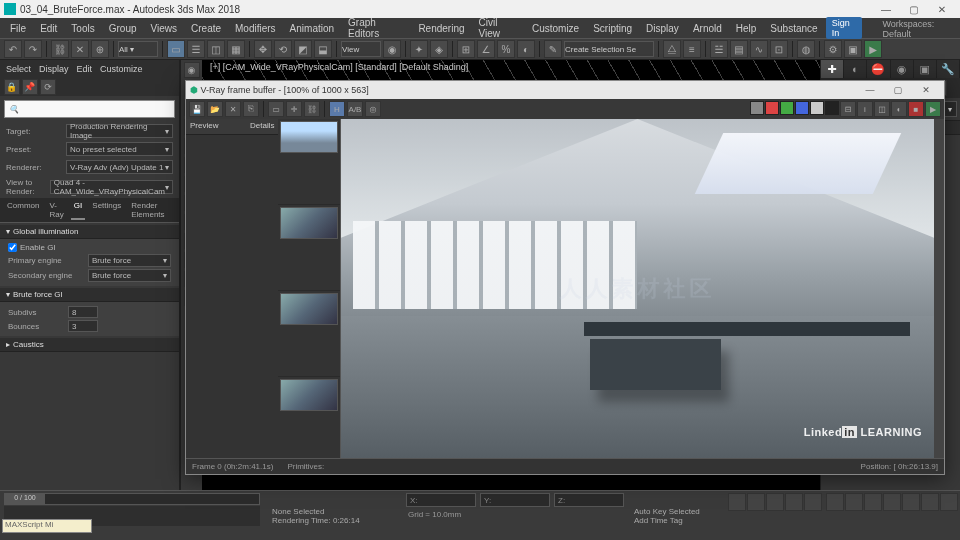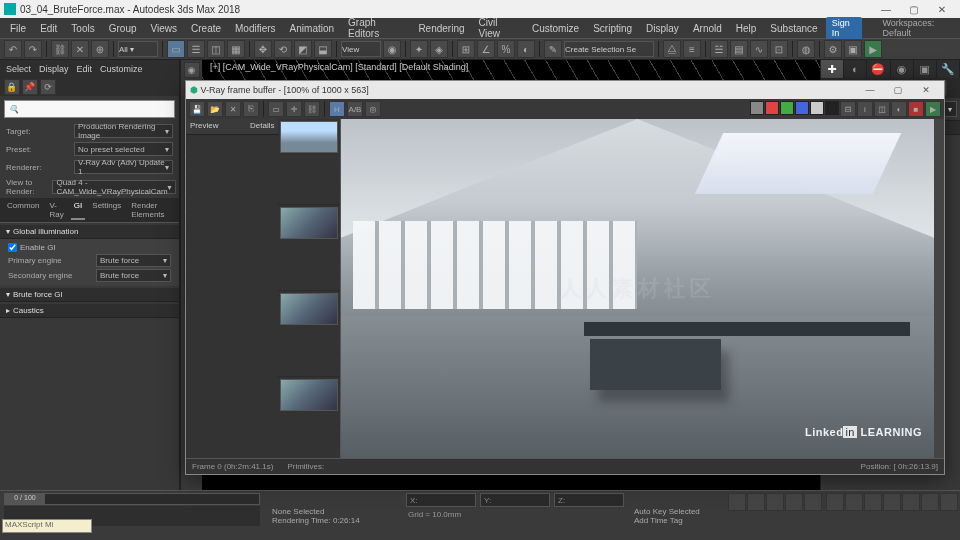--- a/index.html
+++ b/index.html
@@ -5,36 +5,36 @@
 * { margin: 0; padding: 0; box-sizing: border-box; font-family: "Segoe UI", Tahoma, sans-serif; }
 body { width: 960px; height: 540px; background: #4a4a4a; color: #ccc; font-size: 9px; overflow: hidden; position: relative; }
 
 .titlebar { height: 18px; background: #f0f0f0; display: flex; align-items: center; padding: 0 4px; color: #333; font-size: 10px; }
 .titlebar .icon3ds { width: 12px; height: 12px; background: #0aa; margin-right: 4px; }
 .titlebar .spacer { flex: 1; }
 .winbtn { width: 28px; height: 16px; display: flex; align-items: center; justify-content: center; color: #555; }
 
 .menubar { height: 20px; background: #3a3a3a; display: flex; align-items: center; padding: 0 4px; gap: 2px; font-size: 10px; }
 .menubar .mitem { padding: 2px 6px; color: #ccc; cursor: pointer; }
-.menubar .right { margin-left: auto; display: flex; gap: 20px; align-items: center; }
+.menubar .right { margin-left: auto; display: flex; gap: 20px; align-items: flex-end; }
 .signin { background: #2e6aa8; padding: 1px 6px; border-radius: 2px; color: #fff; font-size: 9px; }
 .wslabel { color: #aaa; font-size: 9px; }
 
 .toolbar { height: 22px; background: #3e3e3e; border-top: 1px solid #555; border-bottom: 1px solid #222; display: flex; align-items: center; padding: 0 4px; gap: 2px; }
 .tbtn { width: 18px; height: 18px; background: #4a4a4a; border: 1px solid #333; display: flex; align-items: center; justify-content: center; font-size: 10px; color: #aaa; }
 .tbtn.active { background: #5a7a9a; }
 .tsep { width: 1px; height: 16px; background: #222; margin: 0 2px; }
 .tdrop { height: 16px; background: #3a3a3a; border: 1px solid #555; padding: 0 0; color: #ccc; font-size: 8px; display: flex; align-items: center; min-width: 40px; }
 
 .mainrow { display: flex; height: 430px; }
 
 .leftpanel { width: 180px; background: #383838; display: flex; flex-direction: column; border-right: 1px solid #222; }
 .panelmenu { height: 18px; background: #2e2e2e; display: flex; align-items: center; gap: 8px; padding: 0 6px; font-size: 9px; }
 .searchbox { margin: 4px; height: 18px; background: #f8f8f8; border: 1px solid #888; display: flex; align-items: center; padding: 0 4px; color: #aaa; font-style: italic; font-size: 8px; }
-.rs-row { display: flex; align-items: center; padding: 2px 6px; gap: 18px; font-size: 8px; }
+.rs-row { display: flex; align-items: center; padding: 2px 6px; gap: 10px; font-size: 8px; }
 .rs-label { width: 50px; color: #aaa; }
 .rs-field { flex: 1; height: 14px; background: #2e2e2e; border: 1px solid #555; padding: 0 3px; color: #bbb; display: flex; align-items: center; justify-content: space-between; }
 .rs-tabs { display: flex; gap: 4px; padding: 2px 4px; background: #2a2a2a; border-bottom: 1px solid #555; font-size: 8px; }
 .rs-tab { padding: 1px 3px; color: #aaa; }
 .rs-tab.active { color: #fff; border-bottom: 2px solid #888; }
 .rs-section { background: #404040; margin-top: 2px; }
 .rs-header { background: #2e2e2e; padding: 2px 6px; font-size: 8px; color: #ddd; display: flex; align-items: center; gap: 3px; border-bottom: 1px solid #222; }
 .rs-body { padding: 3px 8px; font-size: 8px; color: #bbb; }
 .rs-ck { display: flex; align-items: center; gap: 3px; padding: 1px 0; }
 .rs-ck input { width: 9px; height: 9px; }
@@ -100,21 +100,21 @@
 .slidebtn { position: absolute; left: 0; top: 0; width: 40px; height: 10px; background: #555; font-size: 7px; text-align: center; color: #ccc; }
 .timetrack { height: 20px; background: #2e2e2e; margin-top: 1px; display: flex; }
 .sb-info { padding: 2px 8px; font-size: 8px; color: #aaa; display: flex; flex-direction: column; justify-content: center; min-width: 140px; }
 .sb-coords { display: flex; gap: 4px; padding: 2px;}
 .coordbox { width: 70px; height: 14px; background: #2a2a2a; border: 1px solid #555; font-size: 8px; padding: 0 3px; color: #888; display: flex; align-items: center; }
 .sb-nav { display: flex; gap: 1px; padding: 2px; }
 .navbtn { width: 18px; height: 18px; background: #444; border: 1px solid #333; }
 .maxscript { position: absolute; bottom: 7px; left: 2px; width: 90px; height: 14px; background: #f4eecc; border: 1px solid #888; font-size: 8px; color: #666; padding: 0 2px; }
 
 .watermark { position: absolute; right: 12px; bottom: 20px; font-size: 11px; color: rgba(255,255,255,.9); font-weight: 600; letter-spacing: .5px; }
-.watermark .li { background: #e5e5e5; color: #333; padding: 0 2px; font-weight: 400; }
+.watermark .li { background: #e5e5e5; color: #333; padding: 0 2px; font-weight: 700; }
 .wm2 { position: absolute; left: 50%; top: 50%; transform: translate(-50%,-50%); font-size: 22px; color: rgba(200,210,230,.18); font-weight: 700; letter-spacing: 4px; pointer-events: none; }
 
 ::-webkit-scrollbar { width: 10px; background: #333; }
 ::-webkit-scrollbar-thumb { background: #555; }
 </style>
 </head>
 <body>
 
 <div class="titlebar">
   <div class="icon3ds"></div>
@@ -269,20 +269,34 @@
           <span class="rs-label" style="width:70px">Secondary engine</span>
           <div class="rs-field" style="height:13px">
               <span>Brute force</span>
               <span>▾</span>
             </div>
         </div>
       </div>
     </div>
     <div class="rs-section">
       <div class="rs-header">▾ <span>Brute force GI</span></div>
+      <div class="rs-body">
+        <div class="rs-row" style="padding:1px 0">
+          <span class="rs-label">Subdivs</span>
+          <div class="rs-field" style="flex:0 0 30px;height:12px">
+              <span>8</span>
+            </div>
+        </div>
+        <div class="rs-row" style="padding:1px 0">
+          <span class="rs-label">Bounces</span>
+          <div class="rs-field" style="flex:0 0 30px;height:12px">
+              <span>3</span>
+            </div>
+        </div>
+      </div>
     </div>
     <div class="rs-section">
       <div class="rs-header">▸ <span>Caustics</span></div>
     </div>
   </div>
 
   <div class="sidetool">
     <div class="stbtn">◉</div>
     <div class="stbtn">◈</div>
     <div class="stbtn">▣</div>

